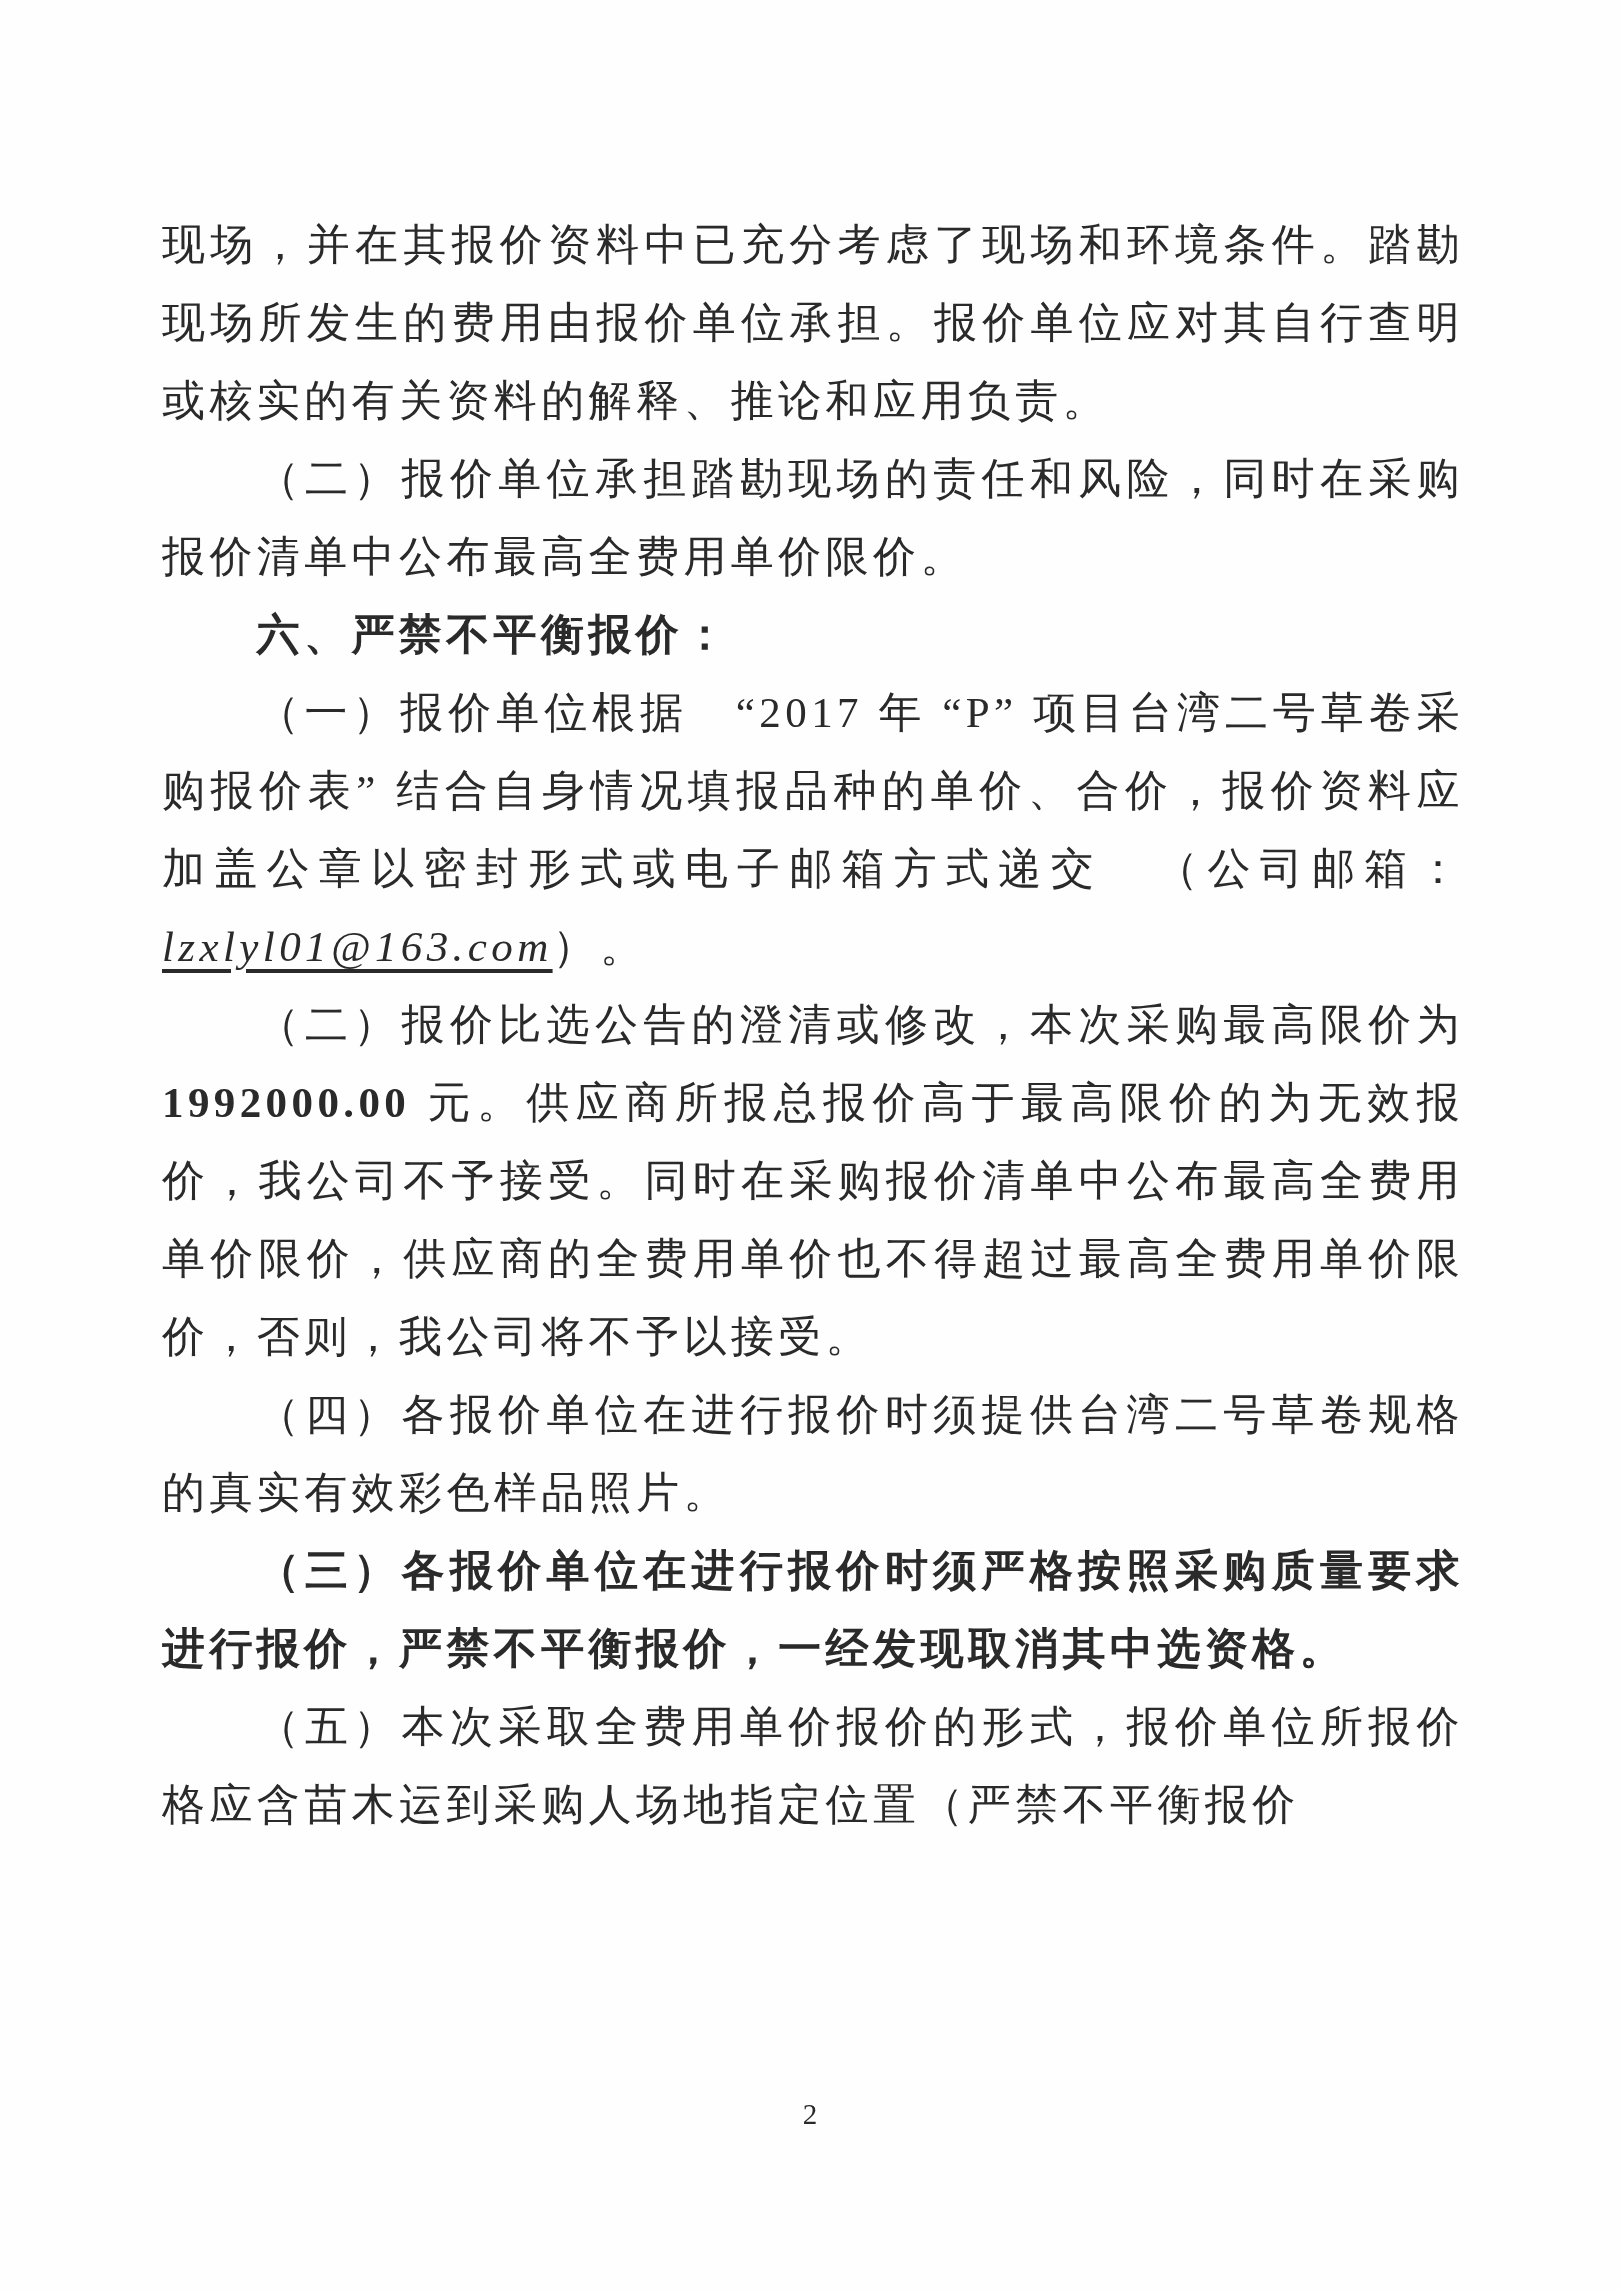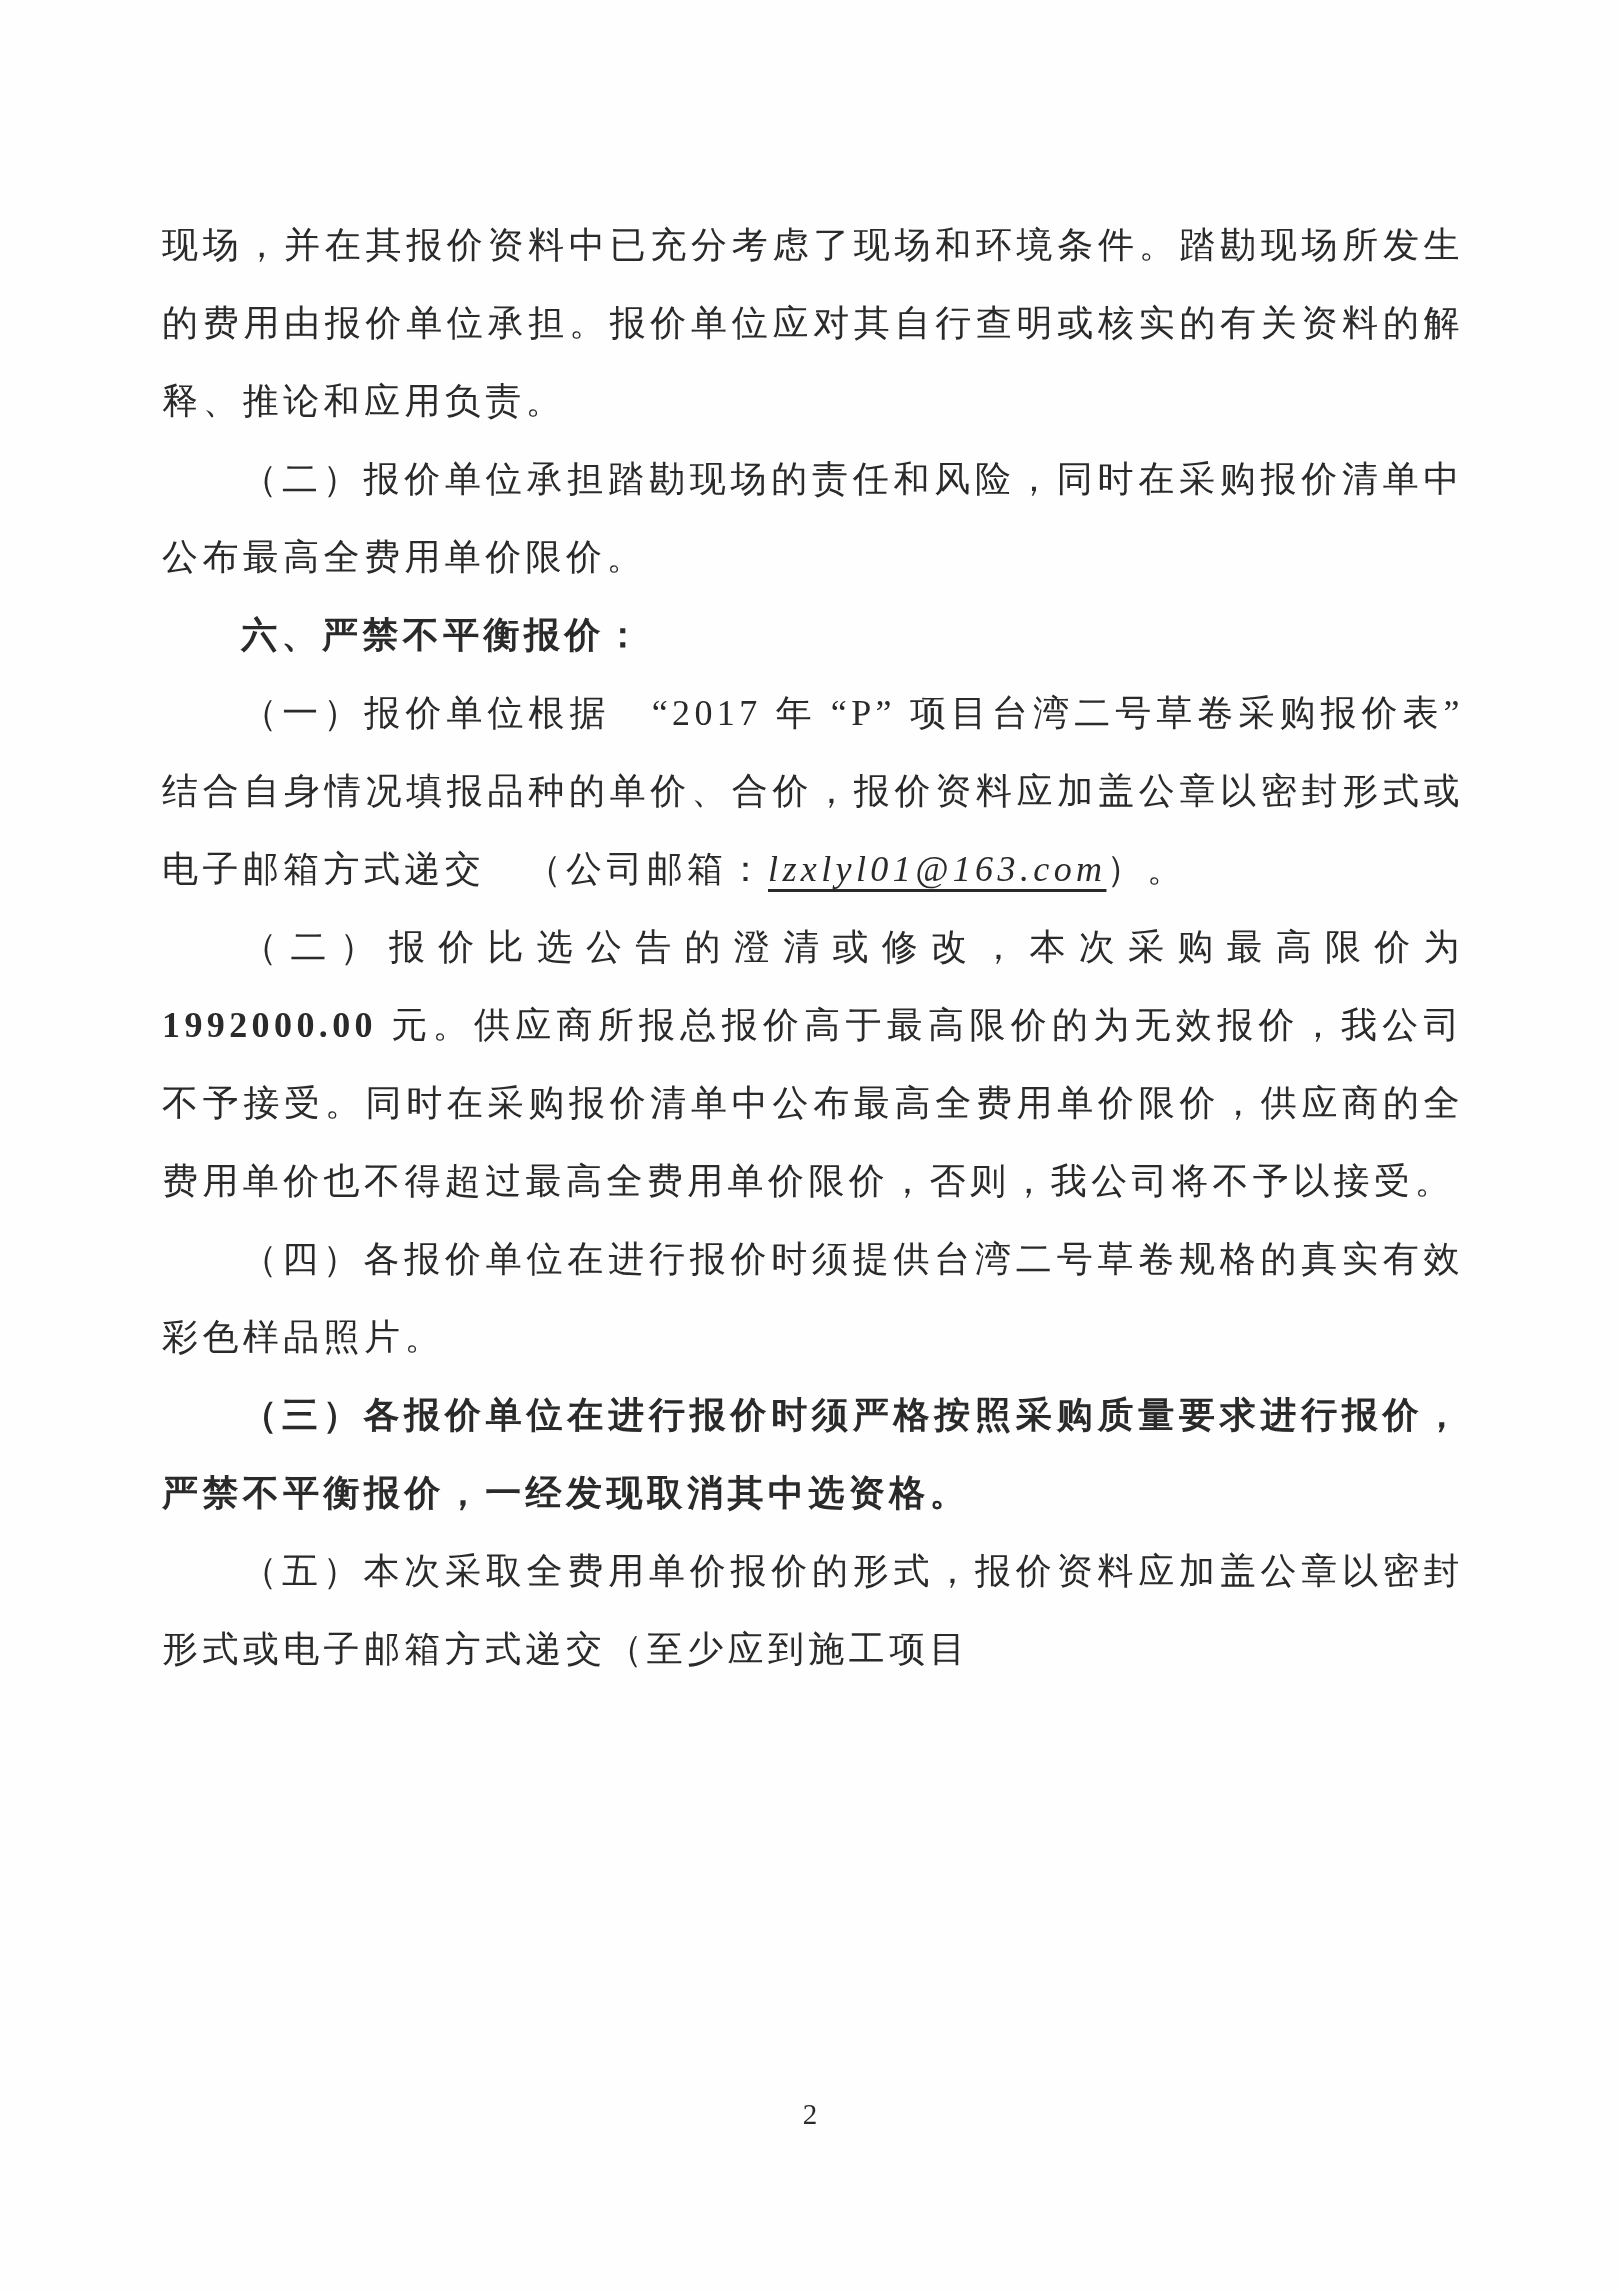--- a/index.html
+++ b/index.html
@@ -17,21 +17,21 @@
     font-family: "Liberation Serif", "DejaVu Serif", serif;
   }
   .content {
     position: absolute;
     left: 162px;
     top: 206px;
     width: 1302px;
   }
   .para {
     margin: 0;
-    font-size: 36px;
+    font-size: 43px;
     line-height: 78px;
     letter-spacing: 4.4px;
     color: #2a2a2a;
     text-align: justify;
     text-justify: inter-ideograph;
   }
   .para.indent {
     text-indent: 2.2em;
   }
   .run-bold {
@@ -83,20 +83,20 @@
 
     <p class="para indent">
       <span>（四）各报价单位在进行报价时须提供台湾二号草卷规格的真实有效彩色样品照片。</span>
     </p>
 
     <p class="para indent">
       <span class="run-bold">（三）各报价单位在进行报价时须严格按照采购质量要求进行报价，严禁不平衡报价，一经发现取消其中选资格。</span>
     </p>
 
     <p class="para indent">
-      <span>（五）本次采取全费用单价报价的形式，报价资料应加盖公章以密封形式或电子邮箱方式递交（至少应到施工项目</span>
+      <span>（五）本次采取全费用单价报价的形式，报价单位所报价格应含苗木运到采购人场地指定位置（严禁不平衡报价</span>
     </p>
 
   </div>
 
   <div class="footer">2</div>
 </div>
 
 
 </body></html>

